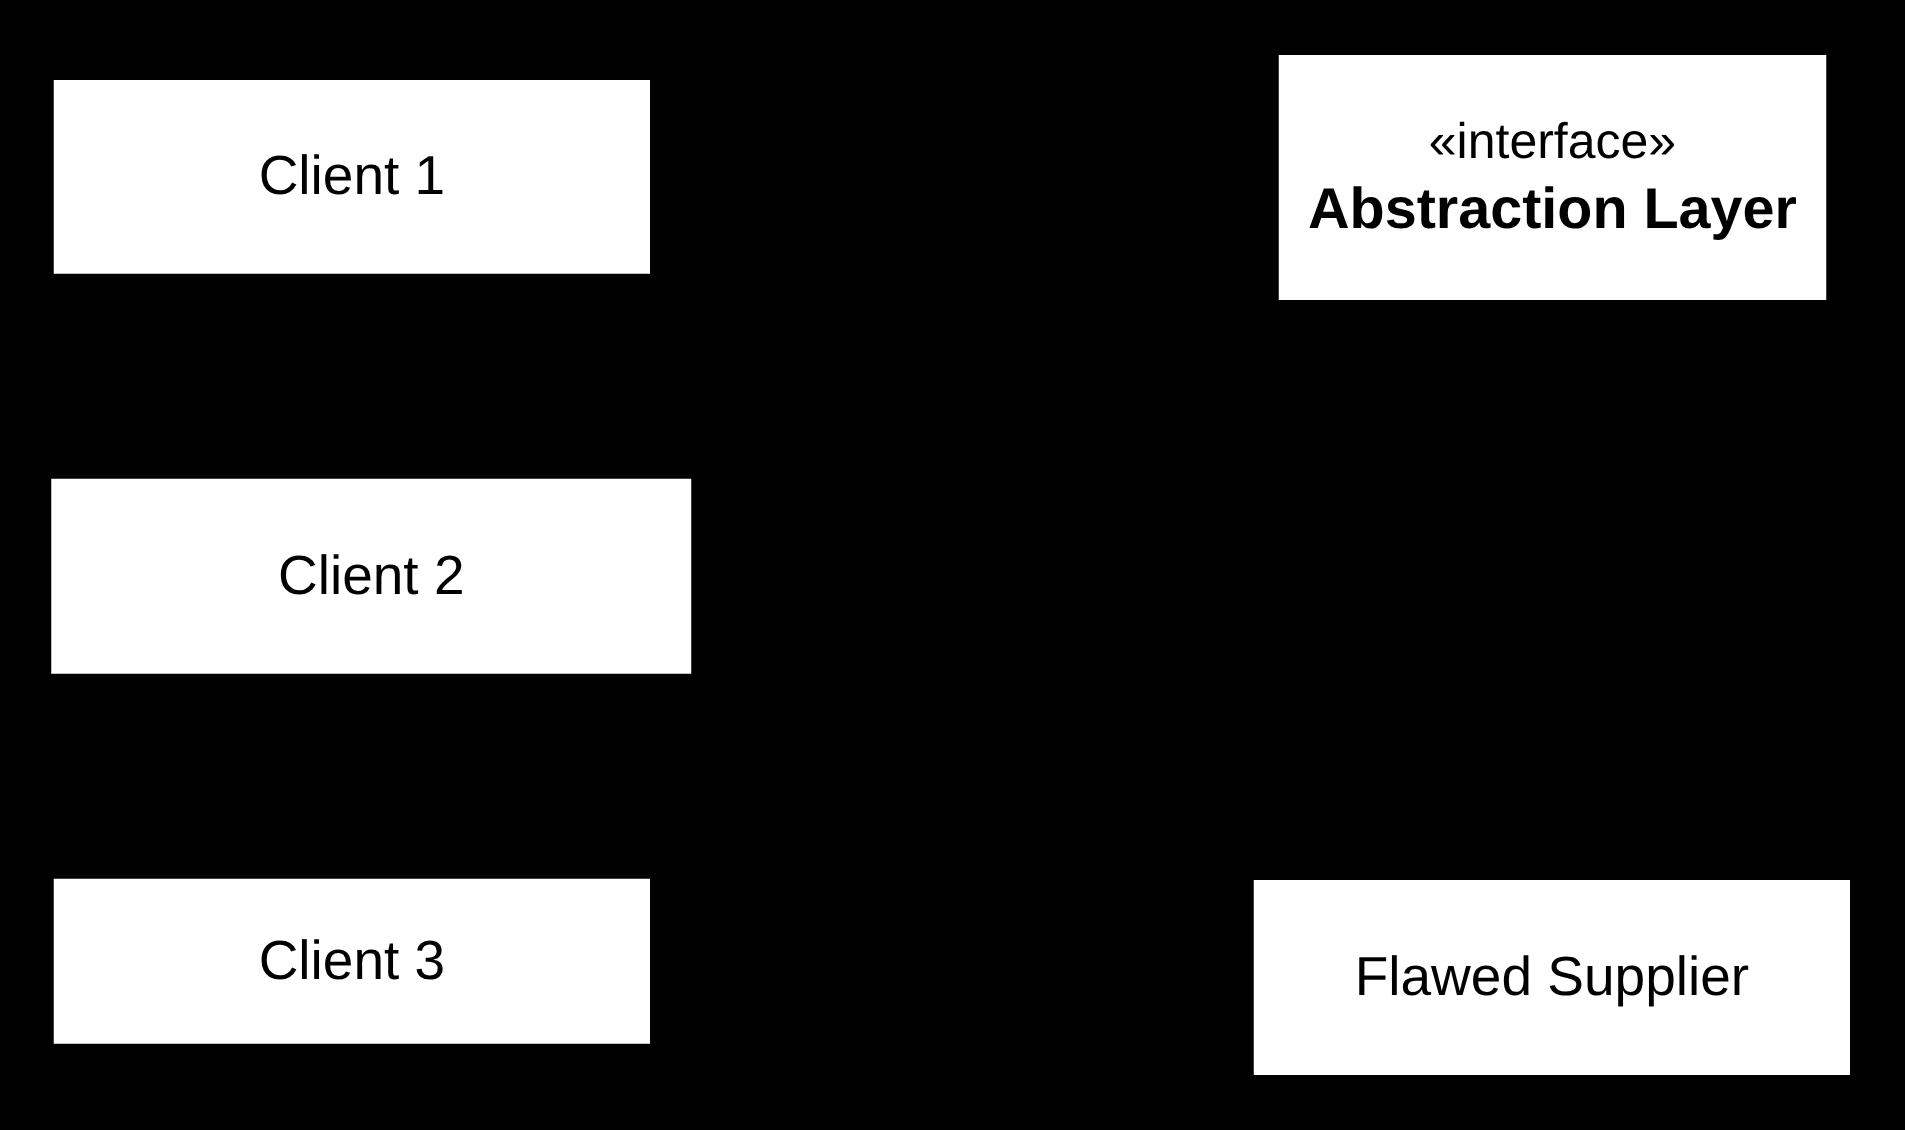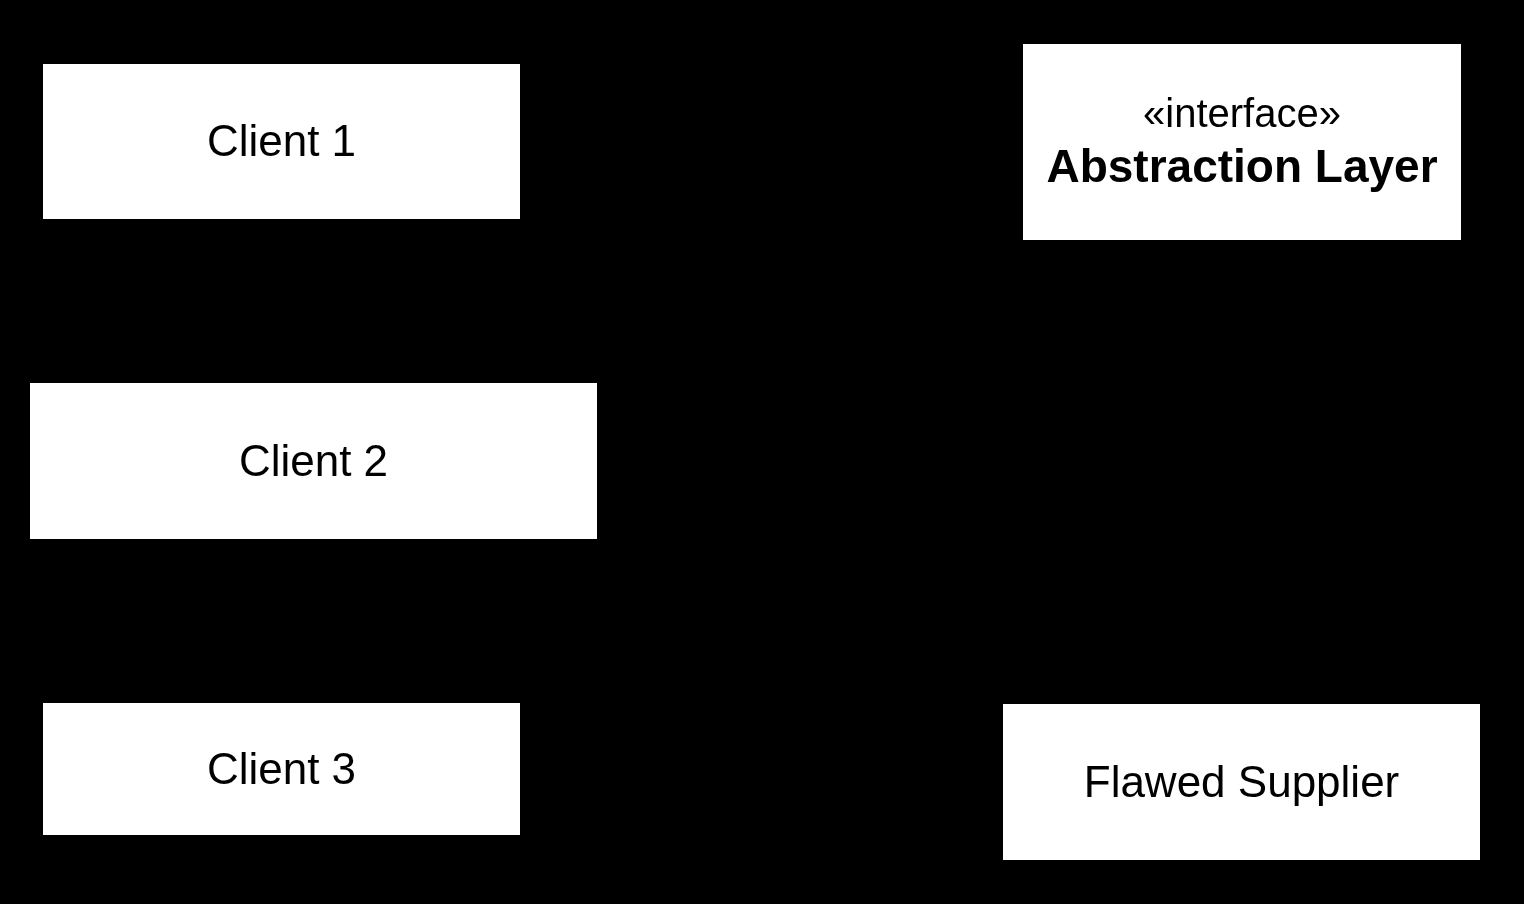--- a/index.html
+++ b/index.html
@@ -41,21 +41,21 @@
     white-space: nowrap;
   }
   .node .iface-name {
     font-size: 46px;
     font-weight: 700;
     color: #000000;
     line-height: 1.25;
     white-space: nowrap;
   }
   #node-client1 { left: 43px;   top: 64px;  width: 477px; height: 155px; }
-  #node-client2 { left: 30px;   top: 383px; width: 567px; height: 156px; text-align: right; }
+  #node-client2 { left: 41px;   top: 383px; width: 512px; height: 156px; text-align: right; }
   #node-client3 { left: 43px;   top: 703px; width: 477px; height: 132px; }
   #node-iface   { left: 1023px; top: 44px;  width: 438px; height: 196px; }
   #node-supplier{ left: 1003px; top: 704px; width: 477px; height: 156px; }
 </style>
 </head>
 <body>
 
 <div class="canvas">
 
   <div class="node" id="node-client1">

